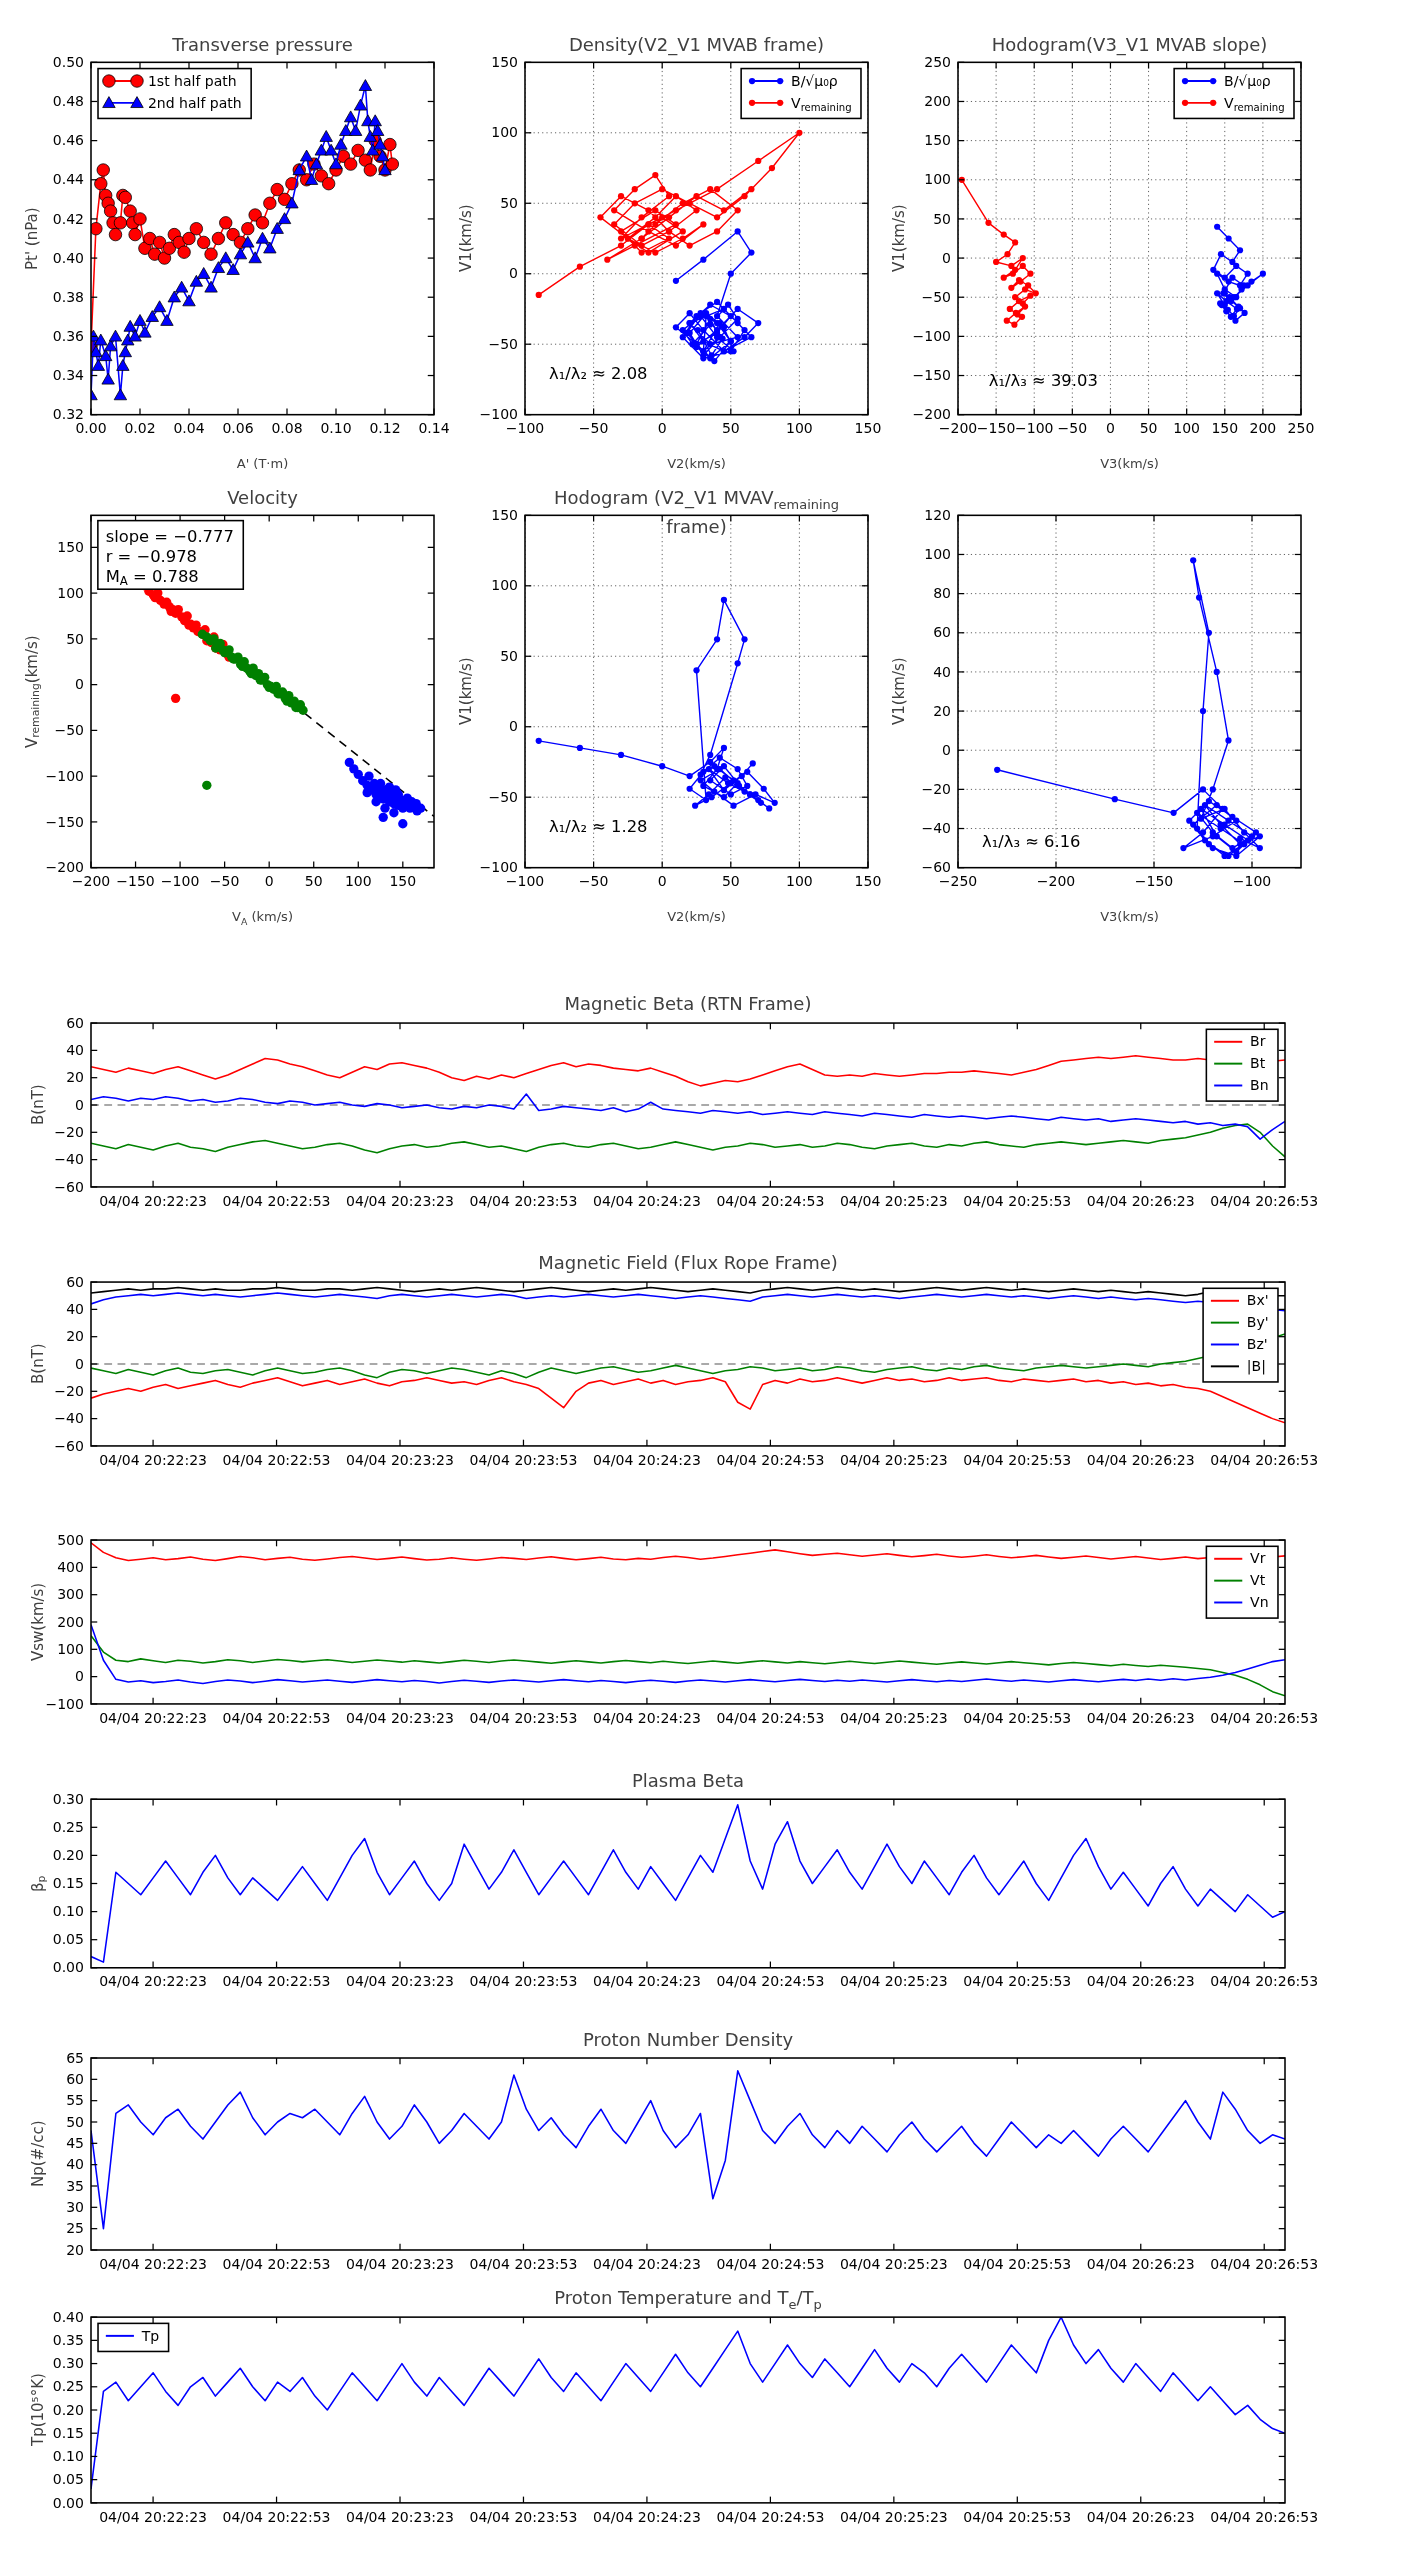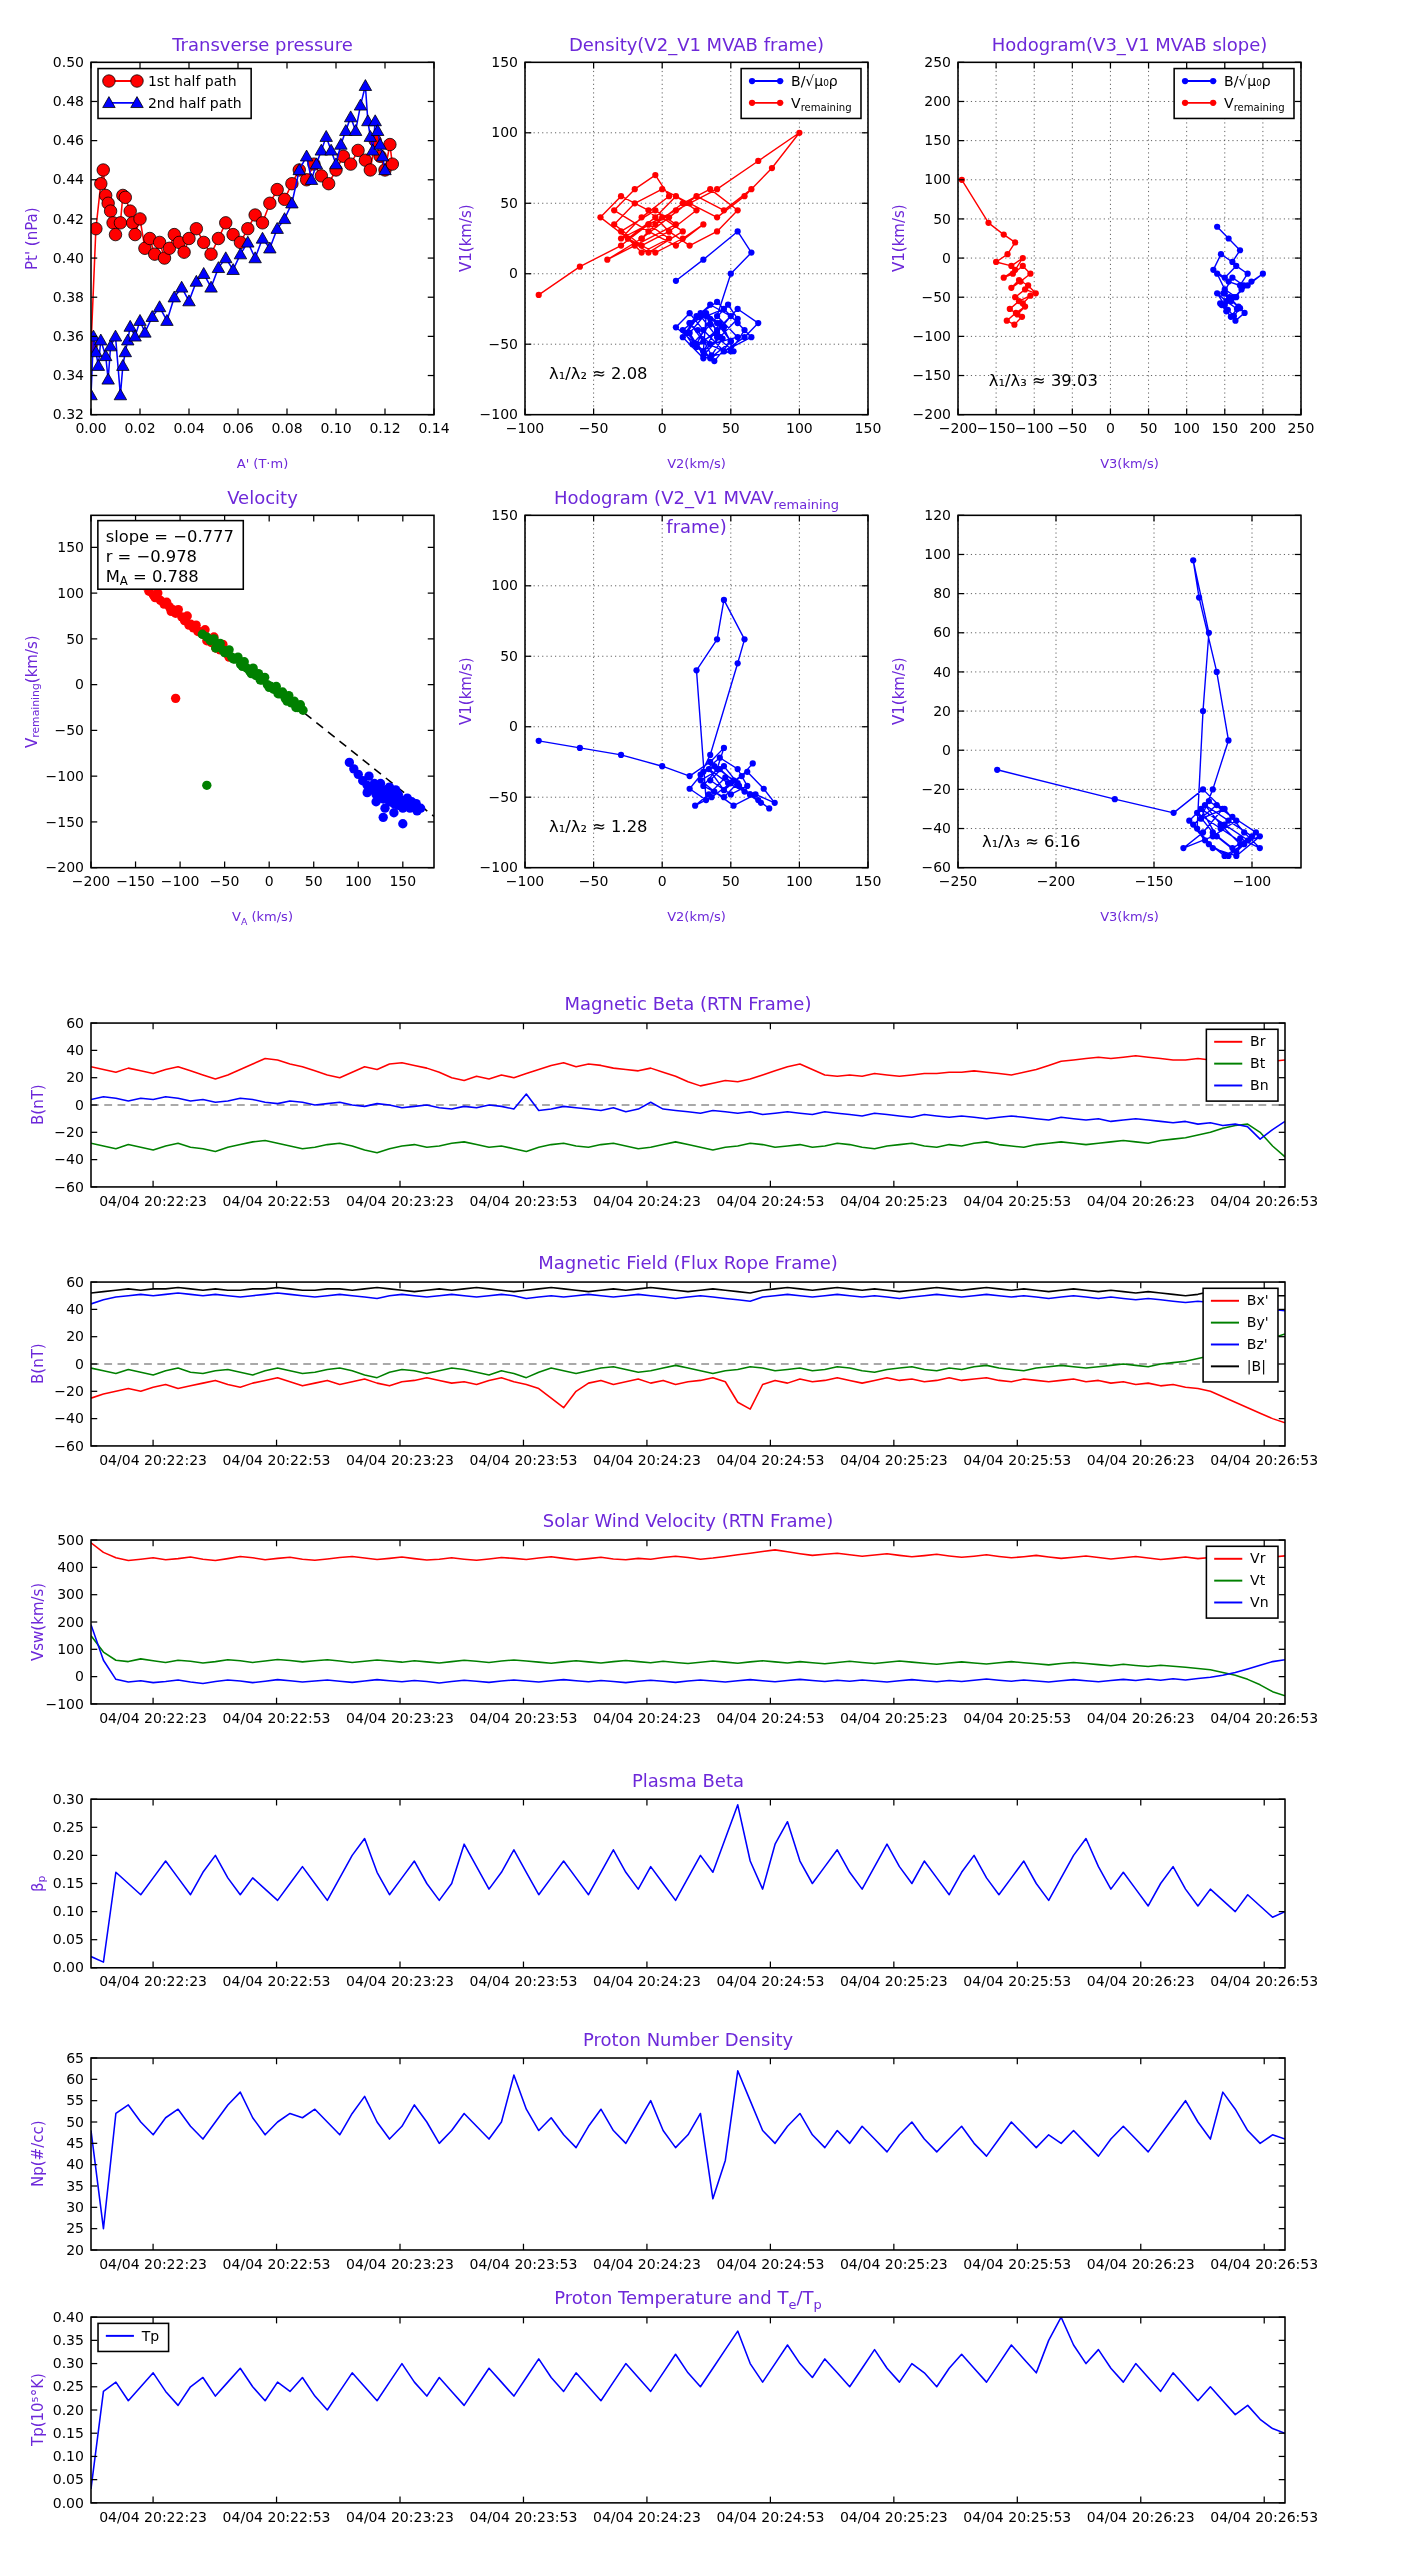--- a/index.html
+++ b/index.html
@@ -1,16 +1,16 @@
 <!DOCTYPE html>
 <html style="font-size:12.5px"><head>
 <meta charset="utf-8">
 <style>
   html,body{margin:0;padding:0;background:#888;}
-  .fig{position:relative;width:1405px;height:2576px;background:#ffffff;font-family:"DejaVu Sans","Liberation Sans",sans-serif;color:#6d28d9;overflow:hidden;}
+  .fig{position:relative;width:1405px;height:2576px;background:#ffffff;font-family:"DejaVu Sans","Liberation Sans",sans-serif;color:#404040;overflow:hidden;}
   .ttl{position:absolute;text-align:center;font-size:18px;line-height:22px;}
   .xlab{position:absolute;text-align:center;font-size:13px;}
   .ylab{position:absolute;width:23.4px;writing-mode:vertical-rl;transform:rotate(180deg);text-align:center;font-size:15px;}
   svg.plot{position:absolute;overflow:visible;}
   sub{font-size:72%;}
 </style>
 </head>
 <body>
 
 <div class="fig">
@@ -1167,21 +1167,20 @@
         <text x="56" y="22" font-size="18" text-anchor="start" fill="#000" font-family="DejaVu Sans, Liberation Sans, sans-serif"><tspan>Bx'</tspan></text>
         <line x1="10" y1="44" x2="46" y2="44" stroke="#008000" stroke-width="2.5"></line>
         <text x="56" y="50" font-size="18" text-anchor="start" fill="#000" font-family="DejaVu Sans, Liberation Sans, sans-serif"><tspan>By'</tspan></text>
         <line x1="10" y1="72" x2="46" y2="72" stroke="#0000ff" stroke-width="2.5"></line>
         <text x="56" y="78" font-size="18" text-anchor="start" fill="#000" font-family="DejaVu Sans, Liberation Sans, sans-serif"><tspan>Bz'</tspan></text>
         <line x1="10" y1="100" x2="46" y2="100" stroke="#000000" stroke-width="2.5"></line>
         <text x="56" y="106" font-size="18" text-anchor="start" fill="#000" font-family="DejaVu Sans, Liberation Sans, sans-serif"><tspan>|B|</tspan></text>
       </g>
     </svg>
 
-  <div class="ttl" style="left:91px;top:1510px;width:1194px">Solar Wind Velocity (RTN Frame)</div>
   <div class="ylab" style="left:29px;top:1540px;height:164px">Vsw(km/s)</div>
   <svg class="plot" width="1194" height="164" style="left:91px;top:1540px" viewBox="0 0 1530 210">
       <defs>
         <clipPath id="clip8">
           <rect x="0" y="0" width="1530" height="210"></rect>
         </clipPath>
       </defs>
       <g clip-path="url(#clip8)">
         <polyline points="0,3.5 15.9375,15.75 31.875,22.75 47.8125,26.25 63.75,24.5 79.6875,22.75 95.625,25.19999999999999 111.5625,23.799999999999983 127.5,21.700000000000017 143.4375,24.5 159.375,26.25 175.3125,23.799999999999983 191.25,21 207.1875,22.75 223.125,25.19999999999999 239.0625,23.450000000000017 255,22.049999999999983 270.9375,24.5 286.875,25.900000000000006 302.8125,24.150000000000006 318.75,22.400000000000006 334.6875,21 350.625,23.099999999999994 366.5625,24.849999999999994 382.5,23.450000000000017 398.4375,21.700000000000017 414.375,23.799999999999983 430.3125,25.55000000000001 446.25,24.5 462.1875,22.75 478.125,24.5 494.0625,25.900000000000006 510,24.150000000000006 525.9375,22.400000000000006 541.875,23.450000000000017 557.8125,24.849999999999994 573.75,23.099999999999994 589.6875,21.349999999999994 605.625,23.450000000000017 621.5625,25.19999999999999 637.5,23.799999999999983 653.4375,22.049999999999983 669.375,24.150000000000006 685.3125,25.19999999999999 701.25,23.450000000000017 717.1875,24.5 733.125,22.400000000000006 749.0625,20.650000000000006 765,22.400000000000006 780.9375,24.5 796.875,23.099999999999994 812.8125,21 828.75,18.900000000000006 844.6875,16.799999999999983 860.625,14.699999999999989 876.5625,12.600000000000023 892.5,15.050000000000011 908.4375,17.5 924.375,19.600000000000023 940.3125,18.19999999999999 956.25,16.799999999999983 972.1875,18.900000000000006 988.125,20.650000000000006 1004.0625,19.25 1020,17.5 1035.9375,19.600000000000023 1051.875,21.349999999999994 1067.8125,19.94999999999999 1083.75,18.19999999999999 1099.6875,20.30000000000001 1115.625,22.049999999999983 1131.5625,20.650000000000006 1147.5,18.900000000000006 1163.4375,21 1179.375,22.75 1195.3125,21.349999999999994 1211.25,19.600000000000023 1227.1875,21.700000000000017 1243.125,23.450000000000017 1259.0625,22.049999999999983 1275,20.30000000000001 1290.9375,22.400000000000006 1306.875,24.150000000000006 1322.8125,22.75 1338.75,21 1354.6875,23.099999999999994 1370.625,24.849999999999994 1386.5625,23.450000000000017 1402.5,21.700000000000017 1418.4375,23.799999999999983 1434.375,22.400000000000006 1450.3125,20.650000000000006 1466.25,22.75 1482.1875,24.5 1498.125,23.099999999999994 1514.0625,21.700000000000017 1530,20.30000000000001" fill="none" stroke="#ff0000" stroke-width="2" stroke-linejoin="round"></polyline>
         <polyline points="0,122.5 15.9375,143.5 31.875,154 47.8125,155.75 63.75,152.25 79.6875,154.7 95.625,156.8 111.5625,154 127.5,155.4 143.4375,157.5 159.375,155.75 175.3125,153.3 191.25,154.7 207.1875,156.8 223.125,155.05 239.0625,152.95 255,154.35 270.9375,156.1 286.875,154.7 302.8125,153.3 318.75,155.05 334.6875,156.8 350.625,155.4 366.5625,153.65 382.5,155.05 398.4375,156.45 414.375,154.7 430.3125,156.1 446.25,157.5 462.1875,155.75 478.125,154 494.0625,155.4 510,156.8 525.9375,155.05 541.875,153.65 557.8125,155.05 573.75,156.45 589.6875,157.85 605.625,156.1 621.5625,154.7 637.5,156.1 653.4375,157.5 669.375,155.75 685.3125,154.35 701.25,155.75 717.1875,157.15 733.125,155.4 749.0625,156.8 765,158.2 780.9375,156.45 796.875,155.05 812.8125,156.45 828.75,157.85 844.6875,156.1 860.625,154.7 876.5625,156.1 892.5,157.5 908.4375,155.75 924.375,157.15 940.3125,158.55 956.25,156.8 972.1875,155.4 988.125,156.8 1004.0625,158.2 1020,156.45 1035.9375,155.05 1051.875,156.45 1067.8125,157.85 1083.75,159.25 1099.6875,157.5 1115.625,156.1 1131.5625,157.5 1147.5,158.9 1163.4375,157.15 1179.375,155.75 1195.3125,157.15 1211.25,158.55 1227.1875,159.95 1243.125,158.2 1259.0625,156.8 1275,158.2 1290.9375,159.6 1306.875,161 1322.8125,159.25 1338.75,160.65 1354.6875,162.05 1370.625,160.3 1386.5625,161.7 1402.5,163.1 1418.4375,164.5 1434.375,166.25 1450.3125,169.75 1466.25,173.25 1482.1875,178.5 1498.125,185.5 1514.0625,194.25 1530,199.5" fill="none" stroke="#008000" stroke-width="2" stroke-linejoin="round"></polyline>

